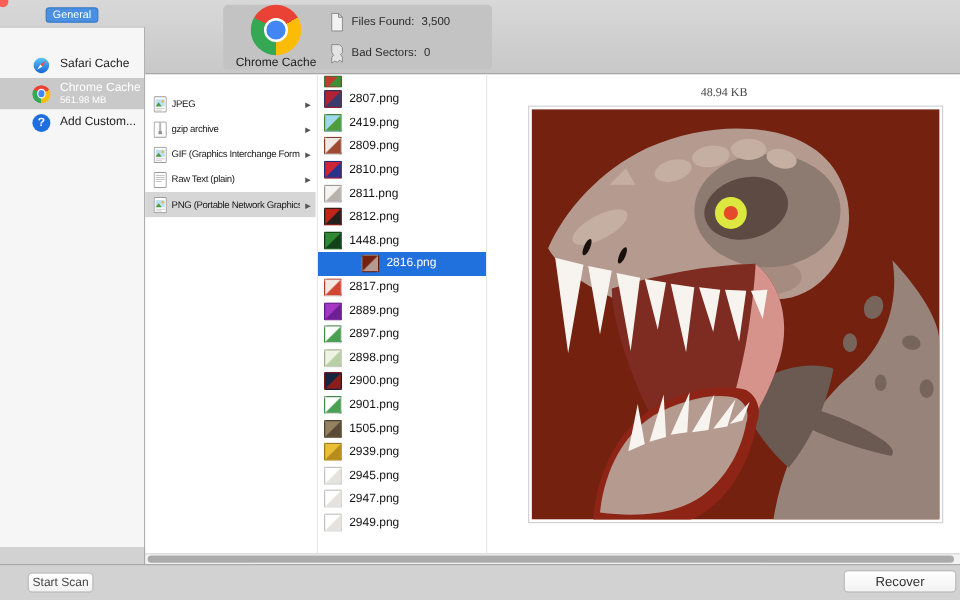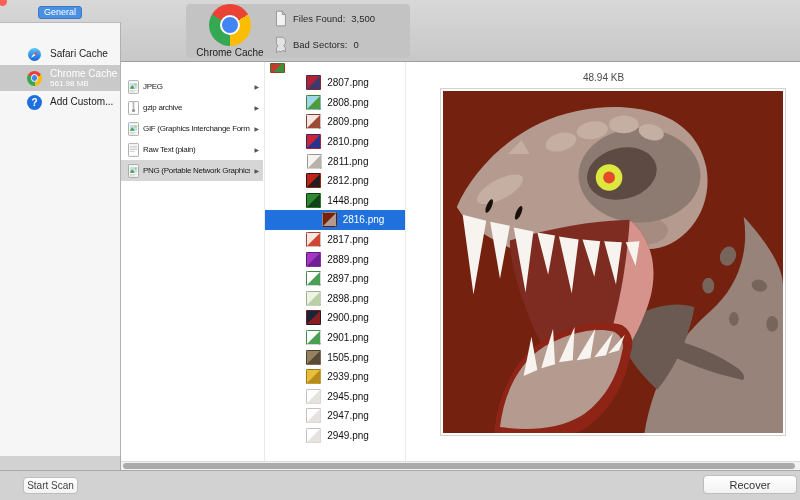--- a/index.html
+++ b/index.html
@@ -56,27 +56,27 @@
   .ty-item.sel { background:#d6d6d6; }
   .ty-ic { width:11px; height:14px; flex:0 0 11px; }
   .ty-ic svg { width:100%; height:100%; display:block; }
   .ty-label { font-size:8px; letter-spacing:-0.3px; color:#1a1a1a; white-space:nowrap; flex:1; overflow:hidden; }
   .ty-arrow { font-size:6px; color:#555; flex:0 0 auto; }
 
   .file-col { position:absolute; left:143px; top:0; width:142px; height:399px;
               border-left:1px solid #e9e9e9; border-right:1px solid #e9e9e9; overflow:hidden; }
   .fi-partial { height:11px; display:flex; align-items:flex-end; padding-left:5px; }
   .fi-partial .fi-thumb { height:10px; }
-  .fi-item { display:flex; align-items:center; gap:6px; height:19.6px; padding-left:5px;justify-content:center; }
+  .fi-item { display:flex; align-items:center; gap:6px; height:19.6px; padding-left:5px; }
   .fi-item.sel .fi-label { color:#fff; }
   .fi-thumb { width:15px; height:15px; flex:0 0 15px; border-radius:1px;
               border:1px solid rgba(0,0,0,0.15); }
   .fi-label { font-size:10px; color:#111; }
 
-  .preview { position:absolute; left:286px; top:0; width:393px; height:399px; }
+  .preview { position:absolute; left:286px; top:0; width:393px; height:399px;font-family:Liberation Serif, serif; }
   .size-label { position:absolute; left:0; top:10px; width:100%; text-align:center;
                 font-size:10px; color:#4a4a4a; }
   .img-frame { position:absolute; left:33px; top:26px; width:346px; height:348px;
                background:#fff; border:1px solid #d2d2d2; padding:2px; }
   .img-frame svg { width:100%; height:100%; display:block; }
 
   
   .hscroll { position:absolute; left:121px; top:461px; width:679px; height:9px;
              background:#f2f2f2; border-top:1px solid #dadada; }
   .hthumb { position:absolute; left:2px; top:1px; height:6px; width:672px;
@@ -244,21 +244,21 @@
     <div class="file-col" id="file-list">
         <div class="fi-partial">
           <span class="fi-thumb" style="background: linear-gradient(135deg, rgb(194, 59, 46) 0%, rgb(194, 59, 46) 48%, rgb(63, 143, 58) 52%, rgb(63, 143, 58) 100%);"></span>
         </div>
         <div class="fi-item">
     <span class="fi-thumb" style="background: linear-gradient(135deg, rgb(178, 34, 52) 0%, rgb(178, 34, 52) 48%, rgb(60, 59, 110) 52%, rgb(60, 59, 110) 100%);"></span>
     <span class="fi-label">2807.png</span>
   </div>
         <div class="fi-item">
     <span class="fi-thumb" style="background: linear-gradient(135deg, rgb(159, 216, 234) 0%, rgb(159, 216, 234) 48%, rgb(79, 156, 60) 52%, rgb(79, 156, 60) 100%);"></span>
-    <span class="fi-label">2808.png</span>
+    <span class="fi-label">2419.png</span>
   </div>
         <div class="fi-item">
     <span class="fi-thumb" style="background: linear-gradient(135deg, rgb(240, 232, 228) 0%, rgb(240, 232, 228) 48%, rgb(156, 74, 52) 52%, rgb(156, 74, 52) 100%);"></span>
     <span class="fi-label">2809.png</span>
   </div>
         <div class="fi-item">
     <span class="fi-thumb" style="background: linear-gradient(135deg, rgb(207, 36, 56) 0%, rgb(207, 36, 56) 48%, rgb(39, 52, 139) 52%, rgb(39, 52, 139) 100%);"></span>
     <span class="fi-label">2810.png</span>
   </div>
         <div class="fi-item">

